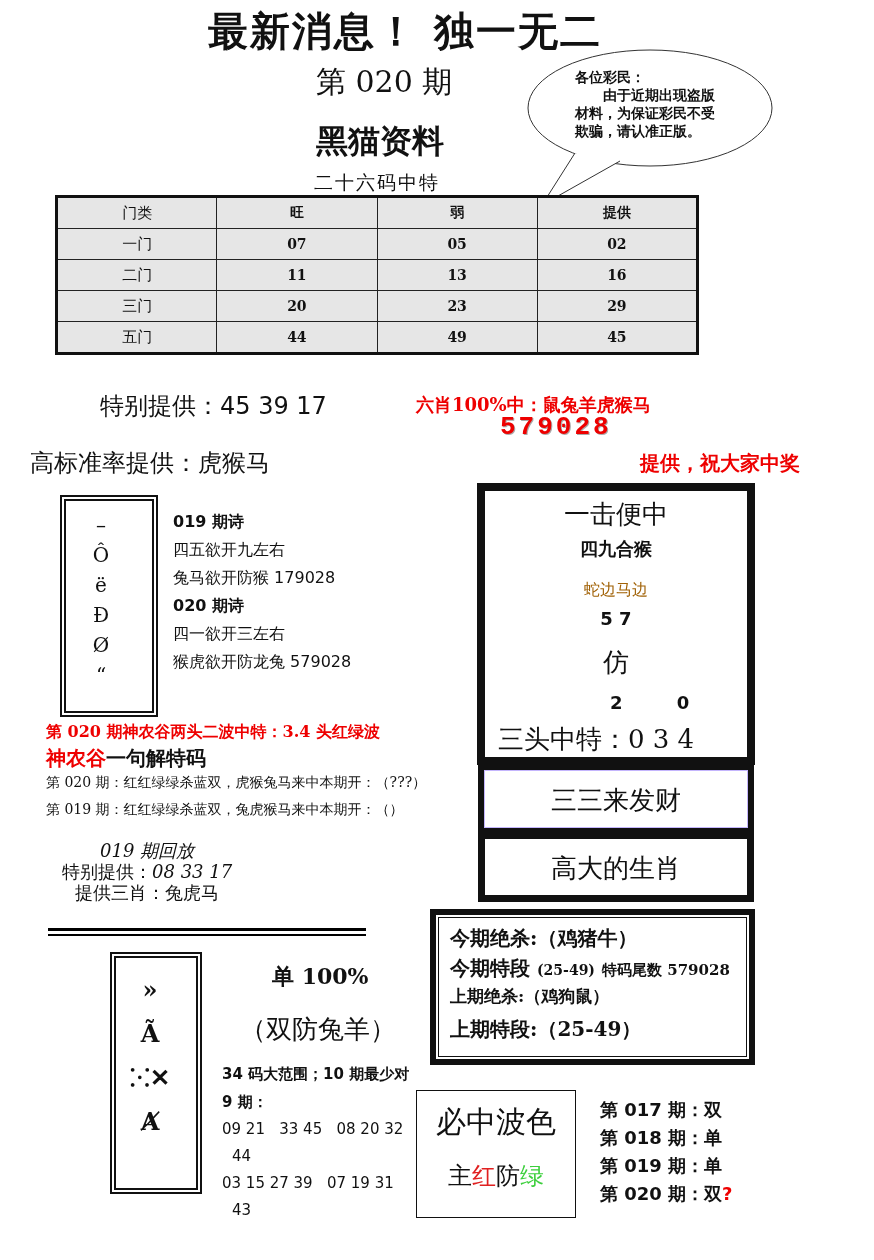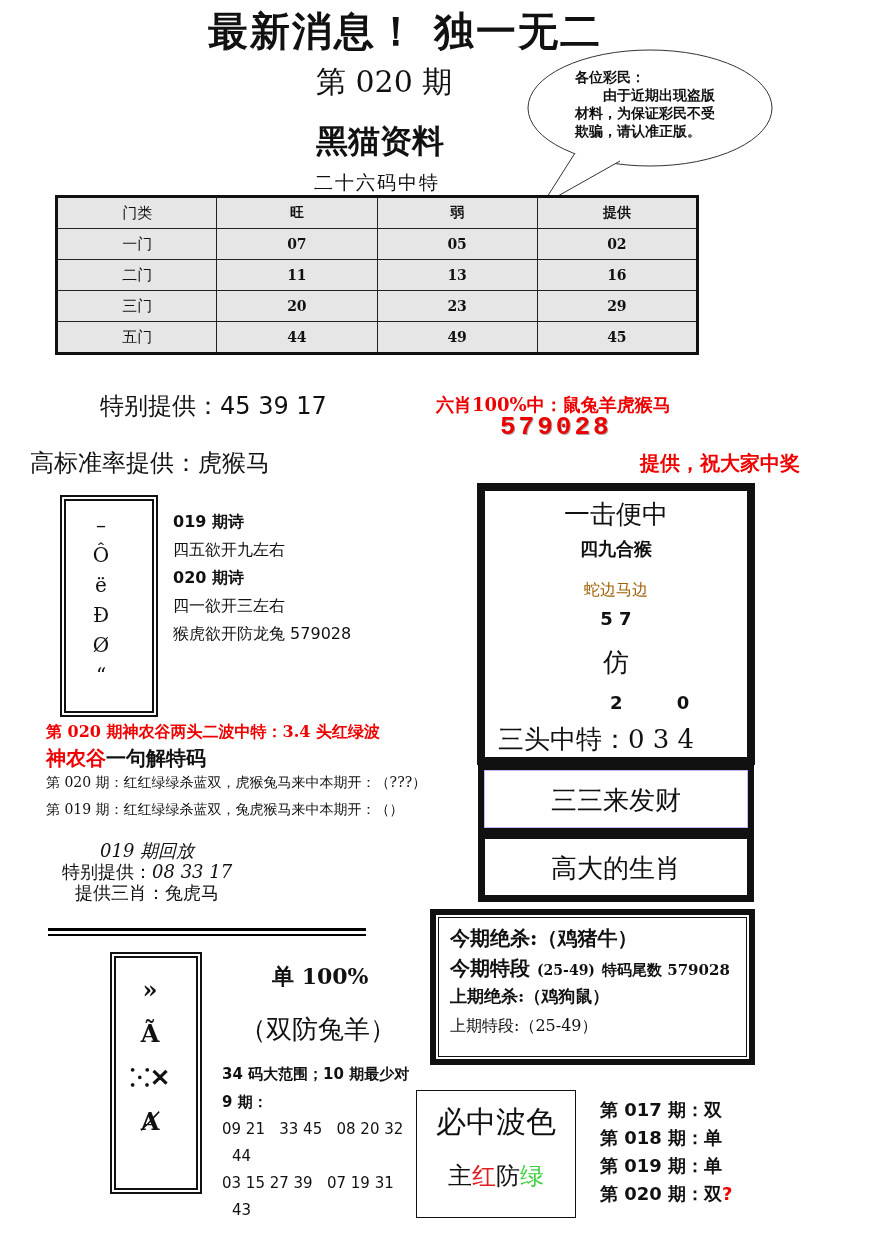--- a/index.html
+++ b/index.html
@@ -14,21 +14,21 @@
   .bubble-text { left:575px; top:68px; width:150px; font-size:14px; font-weight:bold;
                  line-height:18px; font-family:"DejaVu Sans", sans-serif; }
 
   
   .grid { left:55px; top:195px; width:644px; border:3px solid #111; border-collapse:collapse;
           background:#e6e6e6; font-size:14px; }
   .grid td { border:1px solid #222; height:28px; text-align:center; font-weight:bold; width:25%; }
   .grid td.c0 { font-weight:normal; font-size:15px; }
 
   .special { left:100px; top:390px; font-size:24px; font-family:"DejaVu Sans", sans-serif; }
-  .six { left:436px; top:393px; font-size:18px; color:#e00; font-weight:bold; }
+  .six { left:416px; top:393px; font-size:18px; color:#e00; font-weight:bold; }
   .six-num { left:500px; top:412px; font-size:26px; color:#e00; font-weight:bold; letter-spacing:3px;
              font-family:"Liberation Mono", monospace; text-shadow:1px 1px 0 #aaa; }
   .gao { left:30px; top:447px; font-size:24px; font-family:"DejaVu Sans", sans-serif; }
   .wish { left:640px; top:450px; font-size:20px; color:#e00; font-weight:bold; }
 
   
   .frame1 { left:60px; top:495px; width:86px; height:210px; border:3px double #111; border-width:6px; border-style:double; }
   .glyphcol { left:86px; top:510px; width:30px; font-size:20px; line-height:30px; text-align:center; }
   .poem { left:173px; top:508px; font-size:16px; line-height:28px; font-family:"DejaVu Sans", sans-serif; }
 
@@ -58,21 +58,21 @@
   .box3 { left:478px; top:832px; width:276px; height:70px; border:6px solid #111; box-sizing:border-box; }
   .box3i { left:484px; top:838px; width:264px; height:58px; border:1px solid #111; box-sizing:border-box;
            text-align:center; line-height:58px; font-size:26px; font-weight:normal; }
 
   .killbox { left:430px; top:909px; width:325px; height:156px; border:6px solid #111; box-sizing:border-box; }
   .killi { left:438px; top:917px; width:309px; height:140px; border:1px solid #111; box-sizing:border-box; }
   .k1 { left:450px; top:925px; font-size:20px; font-weight:bold; }
   .k2 { left:450px; top:955px; font-size:20px; font-weight:bold; }
   .k2 small { font-size:14px; }
   .k3 { left:450px; top:985px; font-size:17px; font-weight:bold; }
-  .k4 { left:450px; top:1016px; font-size:16px; font-weight:normal; }
+  .k4 { left:450px; top:1016px; font-size:20px; font-weight:bold; }
 
   
   .frame2 { left:110px; top:952px; width:80px; height:230px; border-style:double; border-width:6px; border-color:#111; }
   .glyphcol2 { left:130px; top:968px; width:40px; font-size:24px; line-height:44px; text-align:center; font-weight:bold; }
   .dan { left:272px; top:962px; font-size:22px; font-weight:bold; }
   .fang { left:240px; top:1012px; font-size:26px; }
   .range { left:222px; top:1060px; font-size:15px; font-weight:bold; line-height:28px; font-family:"DejaVu Sans", sans-serif; }
   .nums { left:222px; top:1116px; font-size:15px; line-height:27px; font-family:"DejaVu Sans", sans-serif; }
 
   .wave { left:416px; top:1090px; width:160px; height:128px; border:1px solid #111; box-sizing:border-box; }
@@ -145,20 +145,21 @@
   <div>–</div>
   <div>Ô</div>
   <div>ë</div>
   <div>Ð</div>
   <div>Ø</div>
   <div>“</div>
 </div>
 <div class="abs poem">
   <div style="font-weight:bold">019 期诗</div>
   <div>四五欲开九左右</div>
+  <div>兔马欲开防猴 179028</div>
   <div style="font-weight:bold">020 期诗</div>
   <div>四一欲开三左右</div>
   <div>猴虎欲开防龙兔 579028</div>
 </div>
 
 <div class="abs shen1">第 020 期神农谷两头二波中特：3.4 头红绿波</div>
 <div class="abs shen2">
   <span class="r">神农谷</span><span>一句解特码</span>
 </div>
 <div class="abs shen-line" style="top:774px">第 020 期：红红绿绿杀蓝双，虎猴兔马来中本期开：（???）</div>

